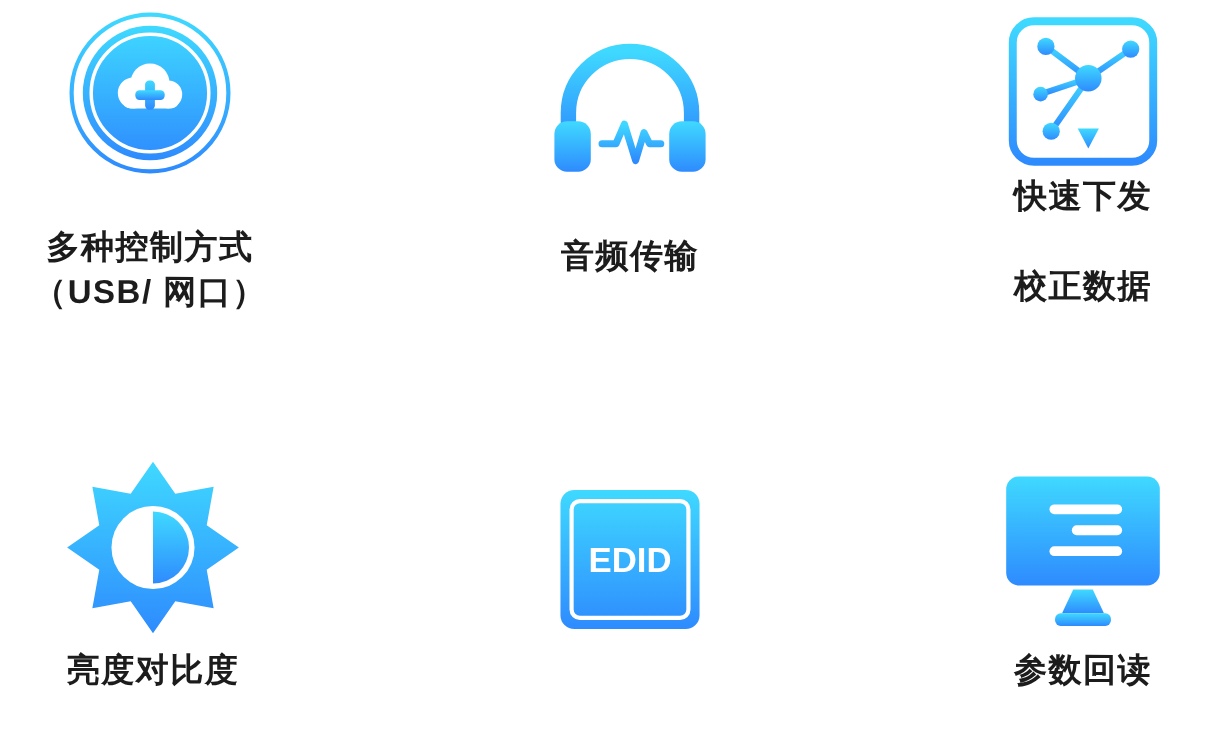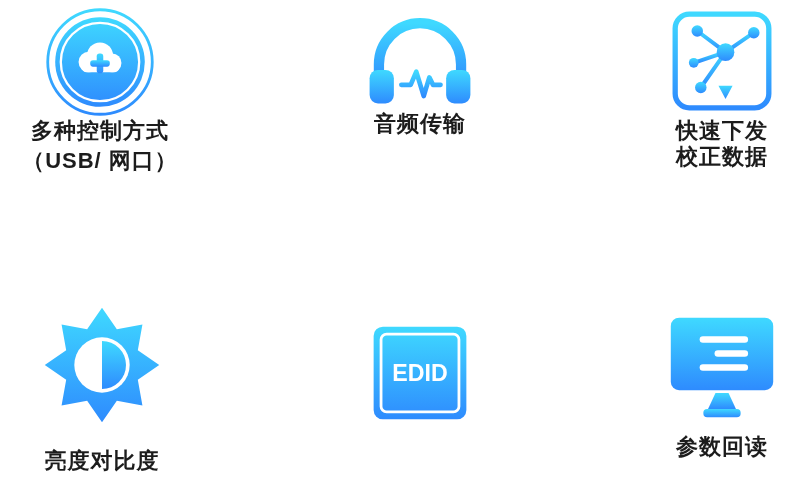--- a/index.html
+++ b/index.html
@@ -27,29 +27,29 @@
   }
   .feature-label {
     color: #1c1c1c;
     font-size: 22px;
     font-weight: 700;
     letter-spacing: 1px;
     text-align: center;
     white-space: nowrap;
     line-height: 1.2;
   }
-  .row1 .feature-label.line1 { }
+  .row1 .feature-label.line1 { margin-top: 34px; }
   .feature-label.line2 { margin-top: 4px; }
   #cell-0 { left: 0px;   top: 6px; }
-  #cell-1 { left: 320px; top: 10px; font-family: Liberation Mono, monospace; }
+  #cell-1 { left: 320px; top: 21px; }
   #cell-2 { left: 622px; top: 8px; }
   #cell-3 { left: 2px;   top: 305px; }
   #cell-4 { left: 320px; top: 322px; }
   #cell-5 { left: 622px; top: 313px; }
-  #cell-3 .feature-label.line1 { margin-top: 23px; }
+  #cell-3 .feature-label.line1 { margin-top: 9px; }
   #cell-4 .feature-label.line1 { margin-top: 26px; }
   #cell-5 .feature-label.line1 { margin-top: 13px; }
 </style>
 </head>
 <body>
 
 <div>
 
   <div class="feature-cell row1" id="cell-0">
     <span class="icon-wrap">

